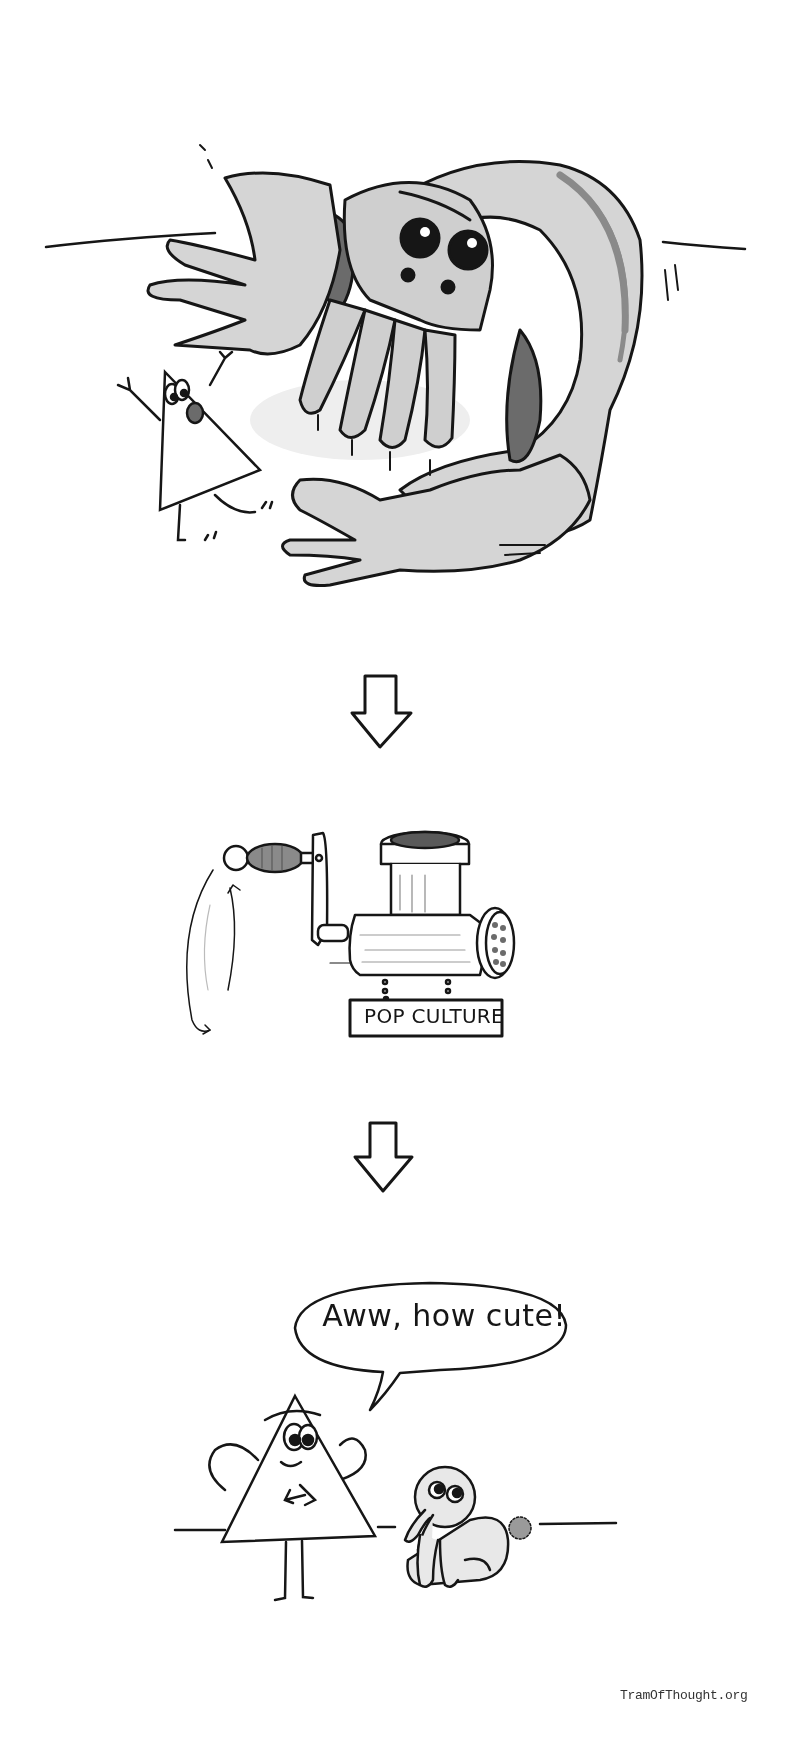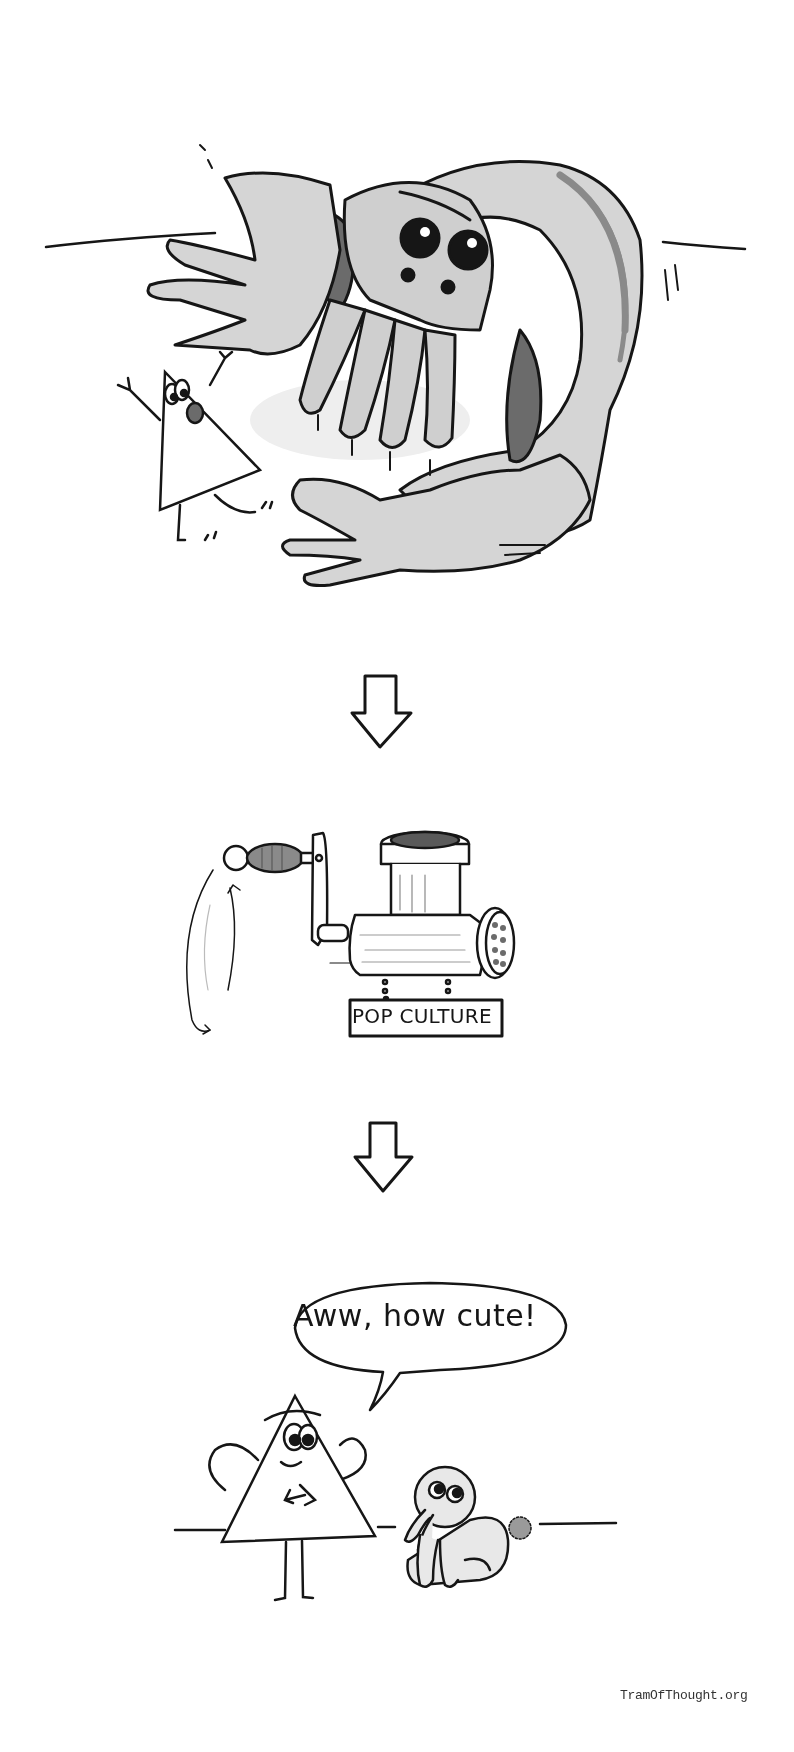--- a/index.html
+++ b/index.html
@@ -1,19 +1,19 @@
 <!DOCTYPE html>
 <html><head>
 <meta charset="utf-8">
 <style>
   html, body { margin: 0; padding: 0; background: #ffffff; }
   body { width: 794px; height: 1752px; position: relative; overflow: hidden; font-family: "DejaVu Sans", sans-serif; }
   .layer { position: absolute; left: 0; top: 0; }
-  .bubble-text { position: absolute; left: 293px; top: 1298px; width: 273px; text-align: left; font-family: "DejaVu Sans", sans-serif; font-size: 30px; color: #161616; letter-spacing: 0.5px; }
-  .label-text { position: absolute; left: 352px; top: 1004px; width: 152px; text-align: left; font-family: "DejaVu Sans", sans-serif; font-size: 20px; color: #161616; letter-spacing: 0.3px; }
+  .bubble-text { position: absolute; left: 293px; top: 1298px; width: 273px; text-align: right; font-family: "DejaVu Sans", sans-serif; font-size: 30px; color: #161616; letter-spacing: 0.5px; }
+  .label-text { position: absolute; left: 352px; top: 1004px; width: 152px; text-align: right; font-family: "DejaVu Sans", sans-serif; font-size: 20px; color: #161616; letter-spacing: 0.3px; }
   .signature { position: absolute; left: 620px; top: 1688px; font-family: Liberation Mono, monospace; font-size: 13px; color: #333; letter-spacing: -0.3px; }
 </style>
 </head>
 <body>
 
 <svg class="layer" width="794" height="1752" viewBox="0 0 794 1752">
 
   <g stroke="#161616" stroke-width="3" stroke-linecap="round" stroke-linejoin="round">
 
     <path d="M46 247 Q120 238 215 233" fill="none" stroke-width="2.5"></path>

